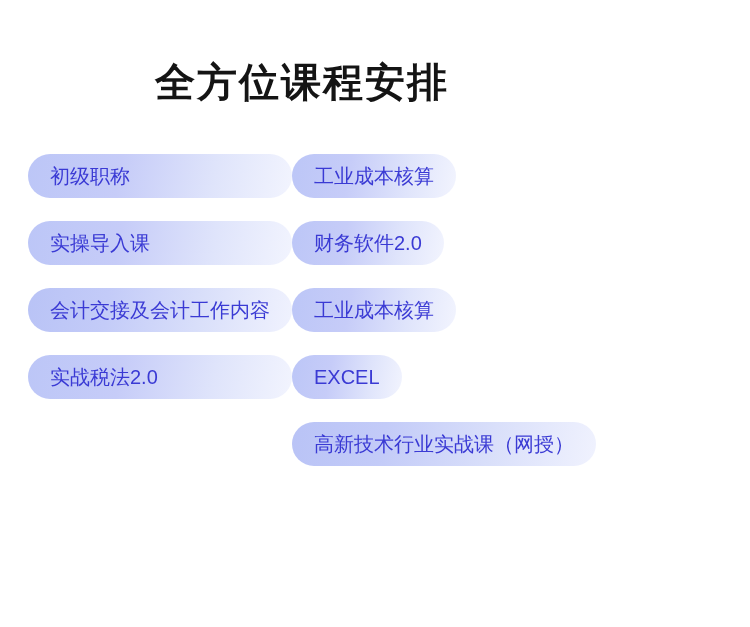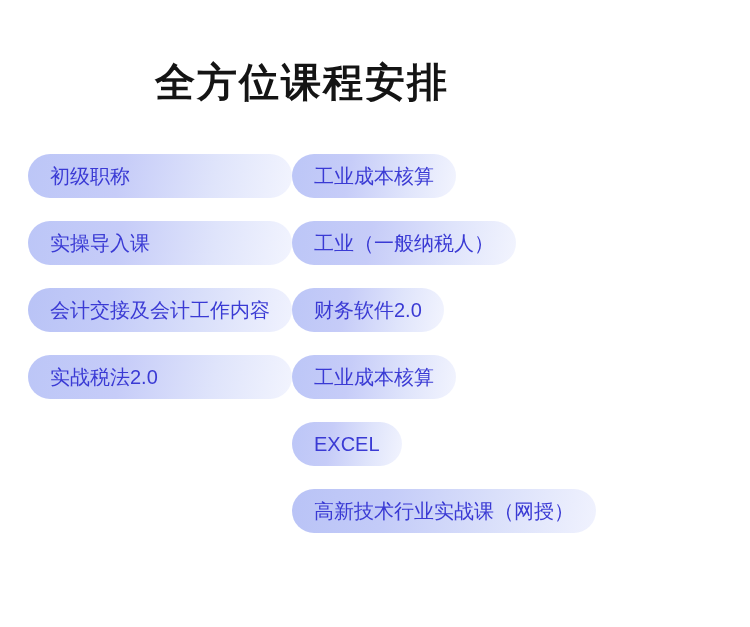--- a/index.html
+++ b/index.html
@@ -70,21 +70,20 @@
 
     <div class="col col-left">
       <div class="pill">初级职称</div>
       <div class="pill">实操导入课</div>
       <div class="pill wide">会计交接及会计工作内容</div>
       <div class="pill">实战税法2.0</div>
     </div>
 
     <div class="col col-right">
       <div class="pill">工业成本核算</div>
-      <div class="pill">工业（一般纳税人）</div>
       <div class="pill">财务软件2.0</div>
       <div class="pill">工业成本核算</div>
       <div class="pill">EXCEL</div>
       <div class="pill wide">高新技术行业实战课（网授）</div>
     </div>
 
   </div>
 </div>
 
 </body></html>

